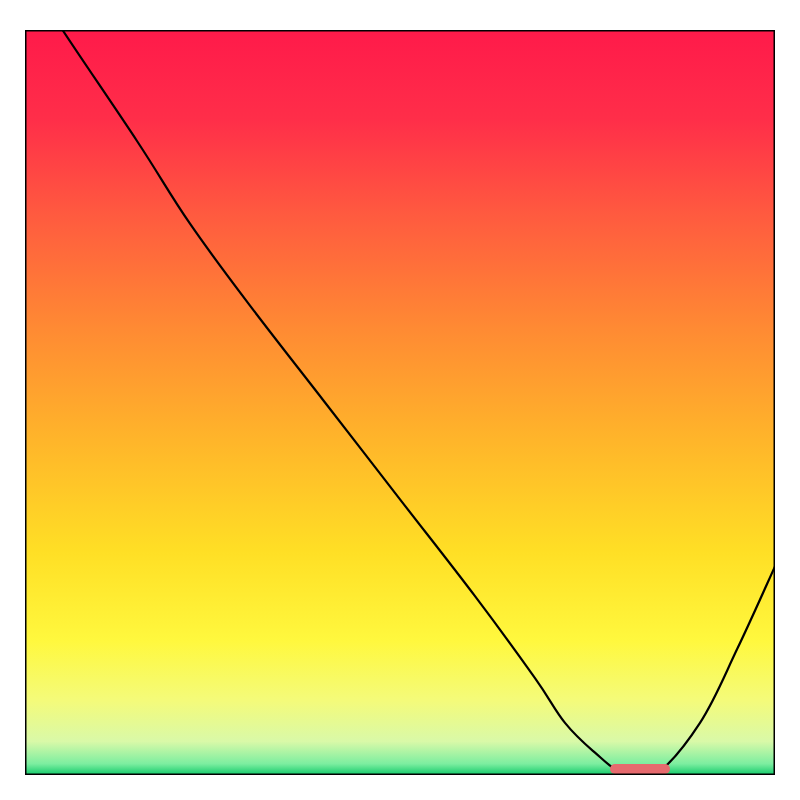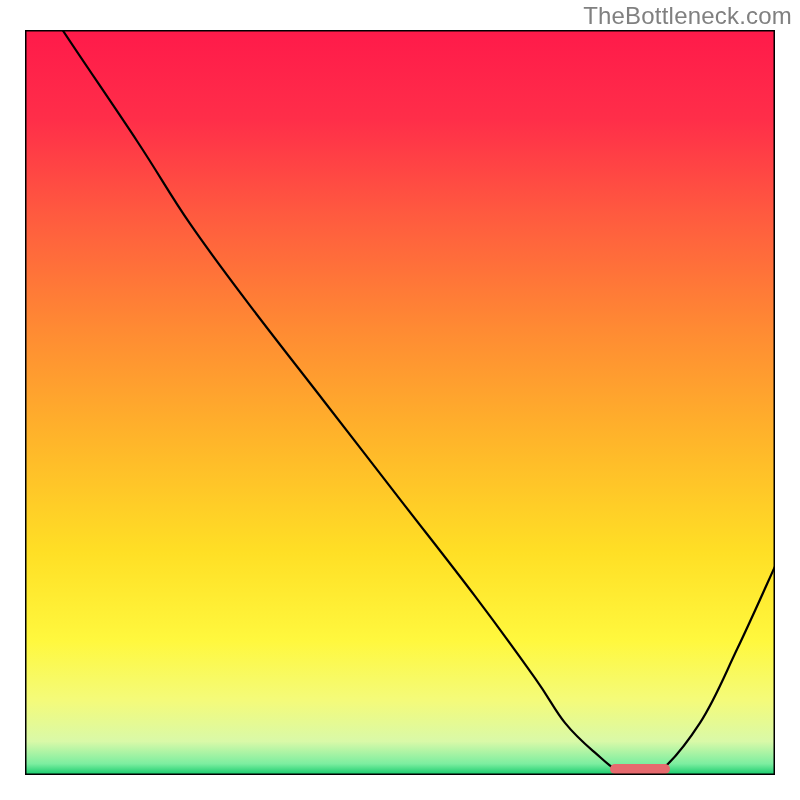--- a/index.html
+++ b/index.html
@@ -34,21 +34,20 @@
     height: 745px;
   }
   .plot svg {
     display: block;
   }
 </style>
 </head>
 <body>
 <div class="wrap">
 
-  <div class="watermark">TheBottleneck.com</div>
 
   <div class="plot">
     <svg id="svg-plot" width="750" height="745" viewBox="0 0 750 745">
       <defs>
         <linearGradient id="bg-grad" x1="0" y1="0" x2="0" y2="1">
 
         <stop offset="0.00%" stop-color="#ff1a4a"></stop>
             <stop offset="12.00%" stop-color="#ff2e49"></stop>
             <stop offset="25.00%" stop-color="#ff5b3f"></stop>
             <stop offset="40.00%" stop-color="#ff8a33"></stop>

